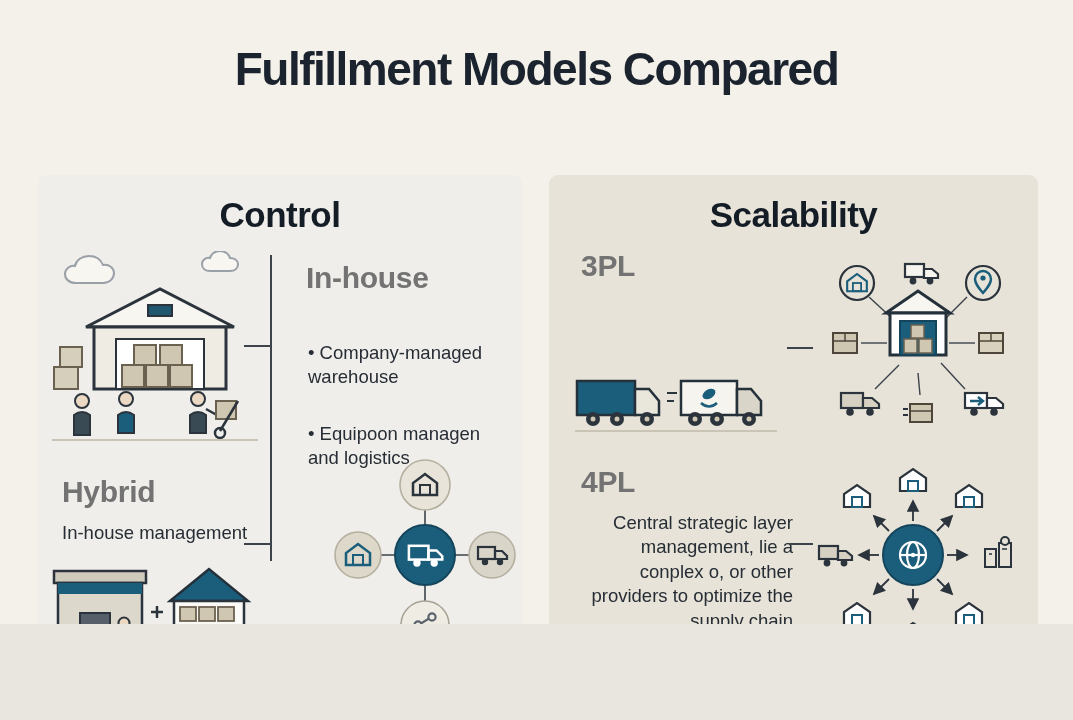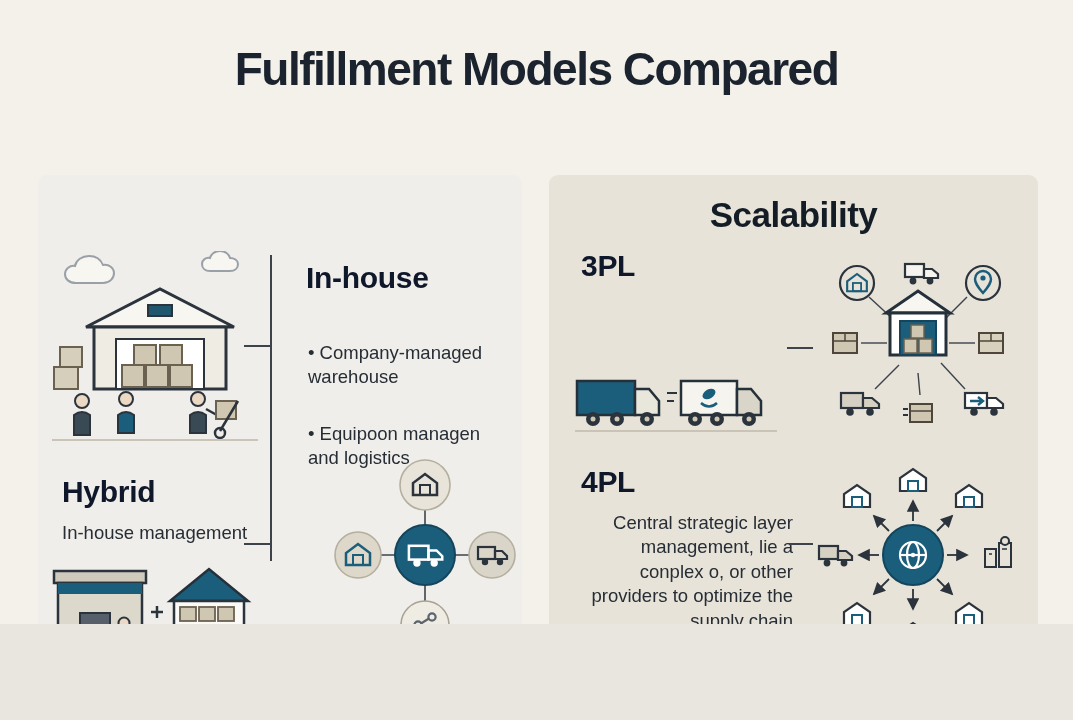--- a/index.html
+++ b/index.html
@@ -16,35 +16,36 @@
     position:absolute;top:106px;left:0;width:100%;text-align:center;
     font-size:28px;font-weight:500;letter-spacing:-0.3px;color:#242d38;
   }
   .panel{position:absolute;top:175px;height:497px;border-radius:9px;}
   .panel.left{left:38px;width:484px;background:#f0eeea;}
   .panel.right{left:549px;width:489px;background:#e7e3d8;}
   .panel-heading{
     position:absolute;top:20px;left:0;width:100%;text-align:center;
     font-size:35px;font-weight:bold;letter-spacing:-0.5px;color:#141c26;
   }
-  .sub-heading{position:absolute;font-size:30px;font-weight:bold;letter-spacing:-0.3px;color:#0f172a;}
+  .sub-heading{position:absolute;font-size:30px;font-weight:bold;letter-spacing:-0.3px;color:#737373;}
   .body-text{position:absolute;font-size:18.5px;line-height:1.32;color:#262d35;}
   .bullet{margin-bottom:14px;margin-top:32px;}
   .vline{position:absolute;width:2px;background:#3c434b;}
   .hline{position:absolute;height:2px;background:#3c434b;}
   .ill{position:absolute;}
 </style>
 </head>
 <body>
 
 <div class="canvas">
 
   <div class="page-title">Fulfillment Models Compared</div>
 
   <section class="panel left">
+    <div class="panel-heading">Control</div>
 
     <div class="vline" style="left:232px;top:80px;height:306px;"></div>
     <div class="hline" style="left:206px;top:170px;width:26px;"></div>
     <div class="hline" style="left:206px;top:368px;width:26px;"></div>
 
     <svg class="ill" style="left:10px;top:76px;width:218px;height:200px;" viewBox="0 0 218 200">
       <path d="M28 32c-7 0-11-4-11-9 0-5 5-9 10-8 1-6 7-10 14-10 7 0 12 4 14 9 6-1 11 3 11 8s-4 10-11 10z" fill="#f8f6f1" stroke="#9aa0a8" stroke-width="2"></path>
       <path d="M162 20c-5 0-8-3-8-7 0-4 4-7 8-6 1-4 5-7 10-7s9 3 10 7c4 0 8 2 8 6s-3 7-8 7z" fill="#f8f6f1" stroke="#9aa0a8" stroke-width="2"></path>
       <g>
         <polygon points="38,76 112,38 186,76" fill="#f8f6f1" stroke="#2b333c" stroke-width="3"></polygon>

